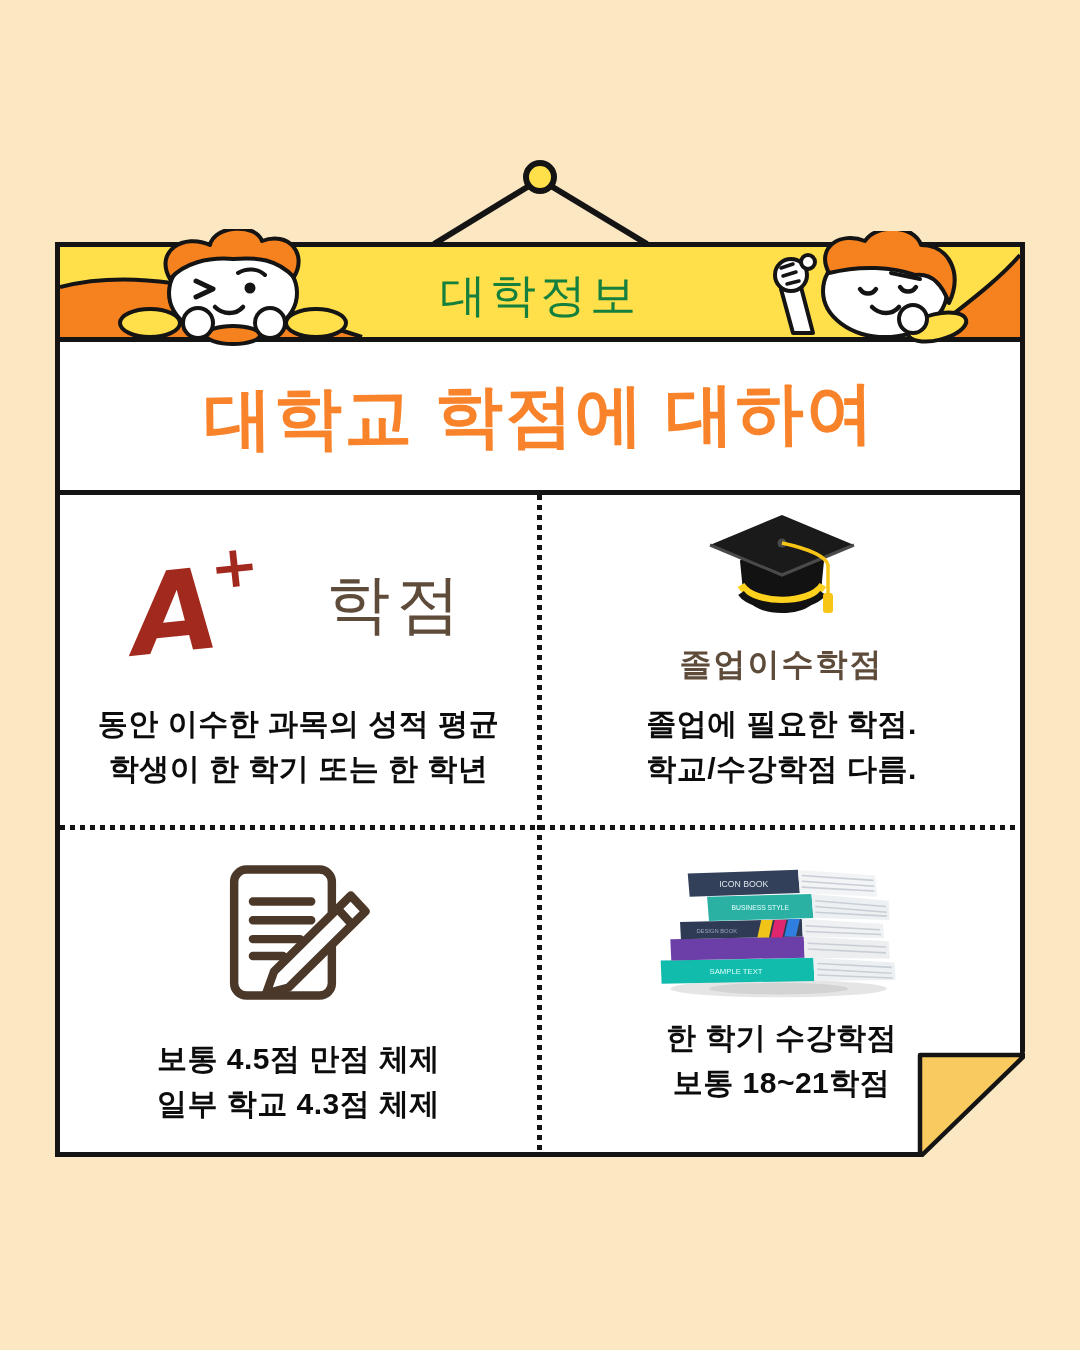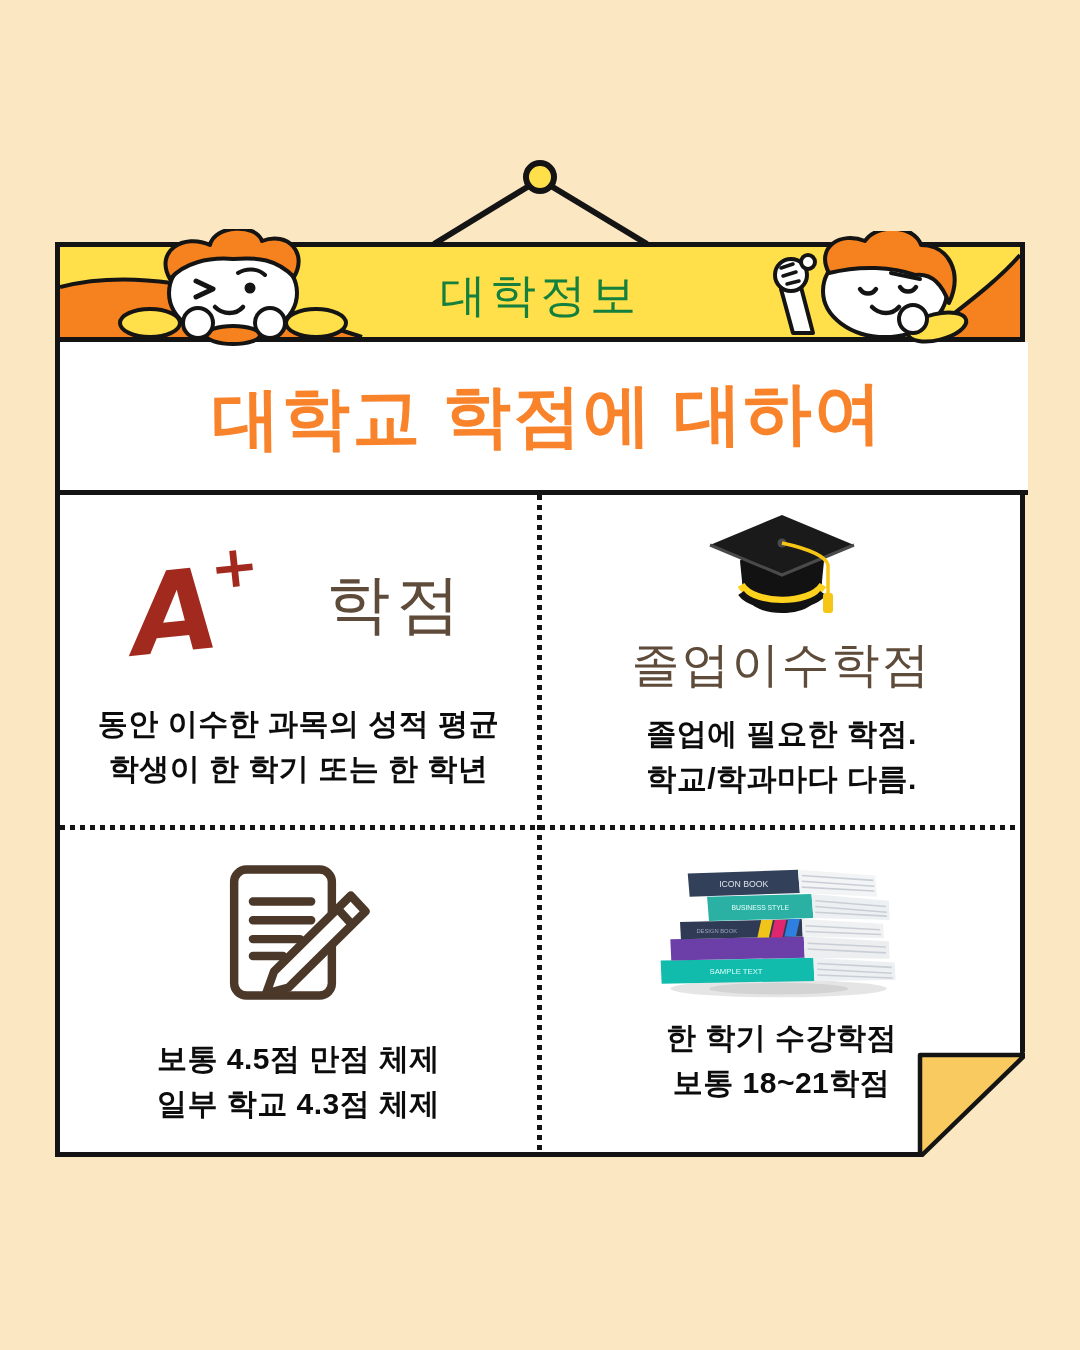--- a/index.html
+++ b/index.html
@@ -26,21 +26,21 @@
     font-size:46px; color:#15803d; letter-spacing:4px; font-weight:500;
   }
   .char { position:absolute; }
   .char-left  { left:58px;  bottom:-14px; width:230px; height:122px; }
   .char-right { right:42px; bottom:-10px; width:215px; height:116px; }
 
   
   .title-sec {
     position:absolute; left:0; top:95px; width:960px; height:148px;
     border-bottom:5px solid #141414; background:#fff;
-    display:flex; align-items:center; justify-content:center;padding-left:8px;
+    display:flex; align-items:center; justify-content:center;
   }
   .main-title {
     font-size:68px; font-weight:700; color:#F8832B; letter-spacing:2px;
     transform:rotate(-0.6deg);
   }
 
   
   .grid { position:absolute; left:0; top:248px; width:960px; height:657px; background:#fff; }
   .vline {
     position:absolute; left:477px; top:0; width:5px; height:657px;
@@ -67,21 +67,21 @@
     font-family:"DejaVu Sans", sans-serif; font-style:italic; font-weight:900;
     font-size:112px; color:#A2291E; transform:rotate(-6deg); line-height:1;
   }
   .aplus sup { font-size:58px; vertical-align:58px; margin-left:-4px; }
   .hand-title { color:#5E4B3A; font-weight:500; }
   .grade-title { font-size:64px; letter-spacing:6px; }
   .grade-body { margin-top:22px; }
 
   
   .grad-cap { margin-top:14px; width:170px; height:120px; }
-  .grad-title { font-size:48px; margin-top:4px; letter-spacing:2px; }
+  .grad-title { font-size:32px; margin-top:14px; letter-spacing:2px;font-weight:bold; }
   .grad-body { margin-top:14px; }
 
   
   .doc-icon { margin-top:28px; width:155px; height:150px; }
   .scale-body { margin-top:28px; }
 
   
   .books { margin-top:32px; width:265px; height:145px; }
   .sem-body { margin-top:8px; }
 
@@ -167,21 +167,21 @@
           <path d="M39,84 C52,102 108,102 121,84" fill="none" stroke="#121212" stroke-width="7"></path>
           <polygon points="80,6 152,36 80,66 8,36" fill="#1a1a1a"></polygon>
           <path d="M8,36 L80,66 L152,36" fill="none" stroke="#4a4a4a" stroke-width="3"></path>
           <circle cx="80" cy="34" r="4.5" fill="#4a4a4a"></circle>
           <path d="M80,34 C108,40 124,48 126,56 L126,84" fill="none" stroke="#F7C515" stroke-width="3.5"></path>
           <rect x="121" y="84" width="10" height="20" rx="3" fill="#F7C515"></rect>
         </svg>
         <div class="hand-title grad-title">졸업이수학점</div>
         <div class="body-text grad-body">
           <div>졸업에 필요한 학점.</div>
-          <div>학교/학과마다 다름.</div>
+          <div>학교/수강학점 다름.</div>
         </div>
       </div>
 
       <div class="cell cell-bl">
         <svg class="doc-icon" viewBox="0 0 165 155">
           <g stroke="#4B3829" stroke-width="9" stroke-linecap="round" stroke-linejoin="round" fill="none">
             <rect x="14" y="10" width="104" height="134" rx="13" fill="#ffffff"></rect>
             <path d="M34,44 H96 M34,64 H96 M34,84 H84 M34,102 H66"></path>
             <path d="M48,142 L71.9,135.5 L153.8,54.5 L138.2,37.6 L56.4,118.6 Z" fill="#ffffff"></path>
             <path d="M139.1,68 L123.5,51.1"></path>

